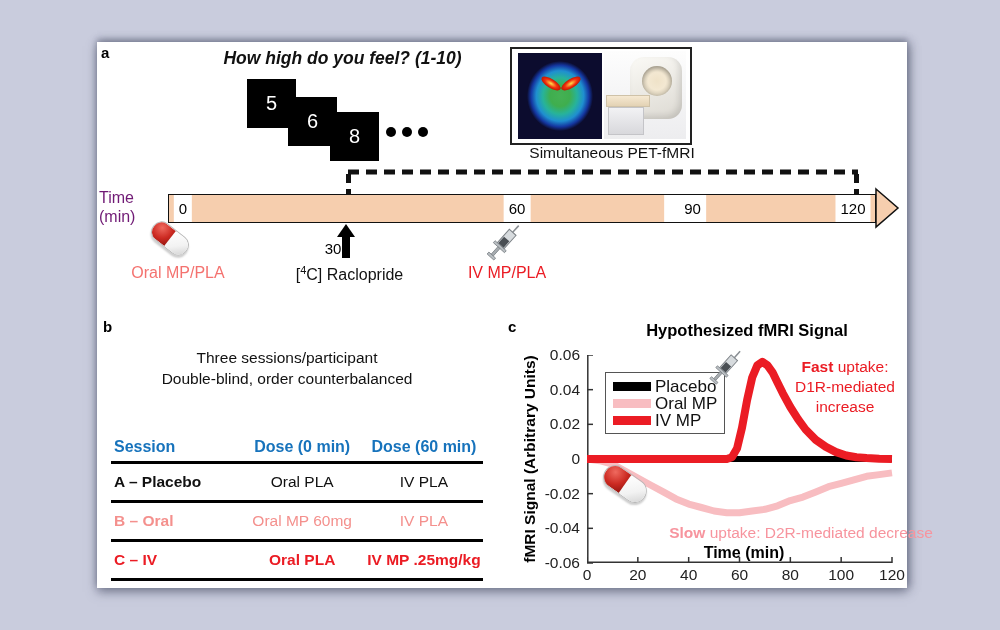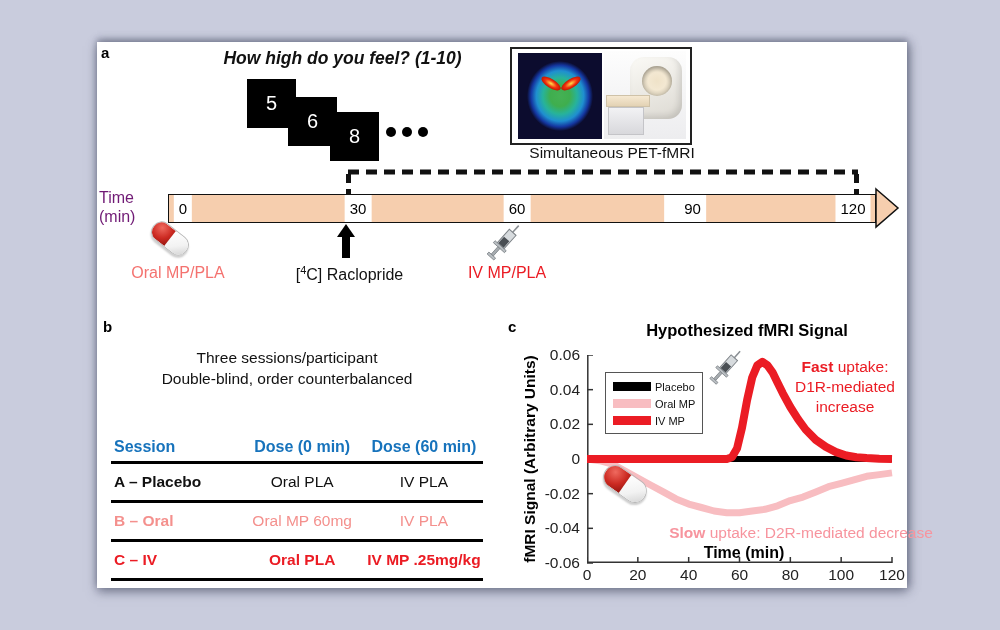--- a/index.html
+++ b/index.html
@@ -57,21 +57,21 @@
   td.cell-session{font-weight:bold;}
   tr.row-bold td{font-weight:bold;margin-top:17px;}
 
   
   .chart-title{font-size:16.5px;font-weight:bold;text-align:center;color:#000;}
   .ylabel{font-size:15.5px;font-weight:bold;color:#000;text-align:center;transform:rotate(-90deg);}
   .tick-label{position:absolute;font-size:15.5px;color:#222;}
   .legend{border:1px solid #555;background:#fff;padding:5px 7px 4px 7px;}
   .legend-row{display:flex;align-items:center;height:17px;}
   .legend-swatch{width:38px;height:9px;margin-right:4px;flex:none;}
-  .legend-text{font-size:11px;color:#111;white-space:nowrap;}
+  .legend-text{font-size:17px;color:#111;white-space:nowrap;}
   .anno{font-size:15.5px;text-align:center;line-height:20px;}
   .xlabel{font-size:16px;font-weight:bold;color:#000;text-align:center;}
   .syringe{position:absolute;}
 </style>
 </head>
 <body style="background: rgb(201, 204, 221);">
 
 <div class="card">
 
   <div class="abs panel-letter" style="left:4px;top:2px;">a</div>
@@ -115,21 +115,21 @@
     <line x1="514.5" y1="8" x2="514.5" y2="30" stroke="#111" stroke-width="5" stroke-dasharray="9 6"></line>
   </svg>
 
   <div class="abs timeline-label" style="left:2px;top:146px;width:62px;">
     <div>Time</div>
     <div>(min)</div>
   </div>
 
   <div class="abs timeline-bar" id="timeline-bar" style="left: 71px; top: 152px; width: 706px; height: 27px; background: rgb(246, 206, 174);">
     <div class="bar-tick" style="left:14px;">0</div>
-    <div class="bar-tick" style="left:189px;">30</div>
+    <div class="bar-tick" style="left:164px;margin-top:40px;">30</div>
     <div class="bar-tick" style="left:348px;">60</div>
     <div class="bar-tick" style="left:516px;padding-left:20px;">90</div>
     <div class="bar-tick" style="left:684px;">120</div>
   </div>
   <svg class="abs" style="left:778px;top:145px;" width="26" height="44">
     <polygon id="timeline-arrowhead" points="1,2 23,21 1,40" fill="#F6CEAE" stroke="#111" stroke-width="1.5"></polygon>
   </svg>
 
   <div class="pill" style="left:52px;top:186px;transform:rotate(38deg);">
     <div class="pill-red"></div>

